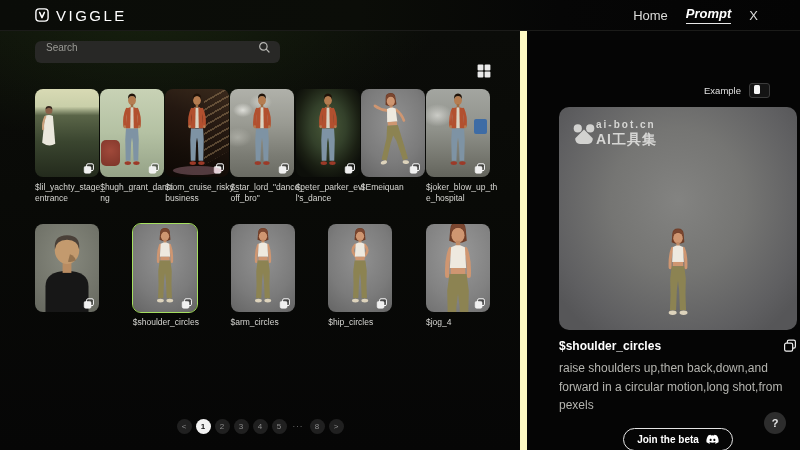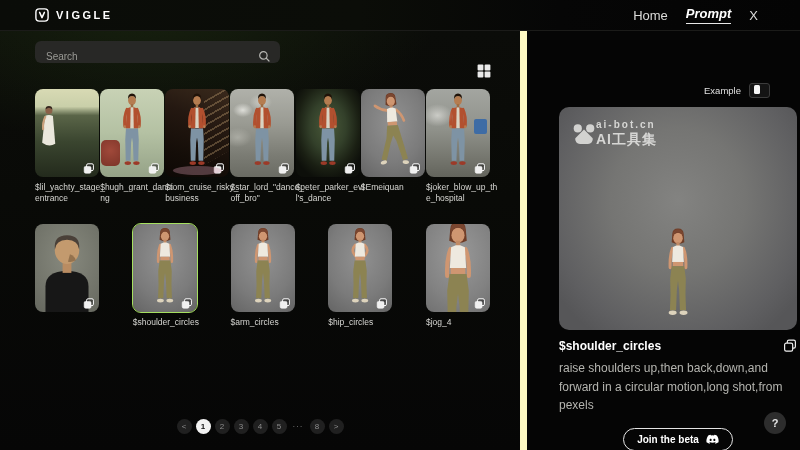--- a/index.html
+++ b/index.html
@@ -3,33 +3,33 @@
 <meta charset="utf-8">
 <style>
   html,body{margin:0;padding:0;background:#030303;}
   body{width:800px;height:450px;overflow:hidden;font-family:"Liberation Sans",sans-serif;-webkit-font-smoothing:antialiased;position:relative;}
 
   
   .header{height:30px;display:flex;align-items:center;justify-content:space-between;
     background:linear-gradient(90deg,#0a0c08 0%,#0b0d08 45%,#060606 70%,#040404 100%);
     border-bottom:1px solid #1b1b19;}
   .brand{display:flex;align-items:center;gap:7px;margin-left:35px;}
-  .brand-name{color:#fff;font-size:11px;font-weight:bold;letter-spacing:2.5px;}
+  .brand-name{color:#fff;font-size:15px;font-weight:normal;letter-spacing:2.5px;}
   .nav{display:flex;align-items:center;gap:18px;margin-right:42px;}
   .nav-item{color:#dcdcda;font-size:13px;cursor:pointer;}
   .nav-item.active{color:#fff;font-weight:bold;border-bottom:1.5px solid #e8e8e8;padding-bottom:2px;font-style:italic;}
 
   .main{display:flex;height:420px;}
 
   
   .left{width:520px;position:relative;
     background:radial-gradient(480px 240px at 28% -8%,rgba(36,56,20,.5),rgba(0,0,0,0) 62%),
                linear-gradient(180deg,#0b0c09 0%,#090a07 40%,#060606 100%);}
   .search-bar{position:absolute;top:10px;left:35px;width:245px;height:22px;background:#282826;
-    border-radius:6px;display:flex;align-items:flex-end;padding:0 9px;box-sizing:border-box;}
+    border-radius:6px;display:flex;align-items:flex-start;padding:0 9px;box-sizing:border-box;}
   .search-bar input{flex:1;background:transparent;border:none;outline:none;color:#ddd;font-size:10px;
     font-family:"Liberation Sans",sans-serif;}
   .search-bar input::placeholder{color:#9a9a95;}
   .view-btn{position:absolute;top:33px;right:28px;width:15px;height:15px;cursor:pointer;}
 
   .grid{position:absolute;top:58px;left:35px;width:455px;display:flex;flex-wrap:wrap;justify-content:space-between;}
   .cell{width:64px;margin-bottom:16px;cursor:pointer;}
   .thumb{width:64px;height:88px;border-radius:8px;overflow:hidden;position:relative;box-sizing:border-box;}
   .thumb.selected{outline:1.5px solid var(--accent);outline-offset:0px;}
   .fig{position:absolute;inset:0;}

